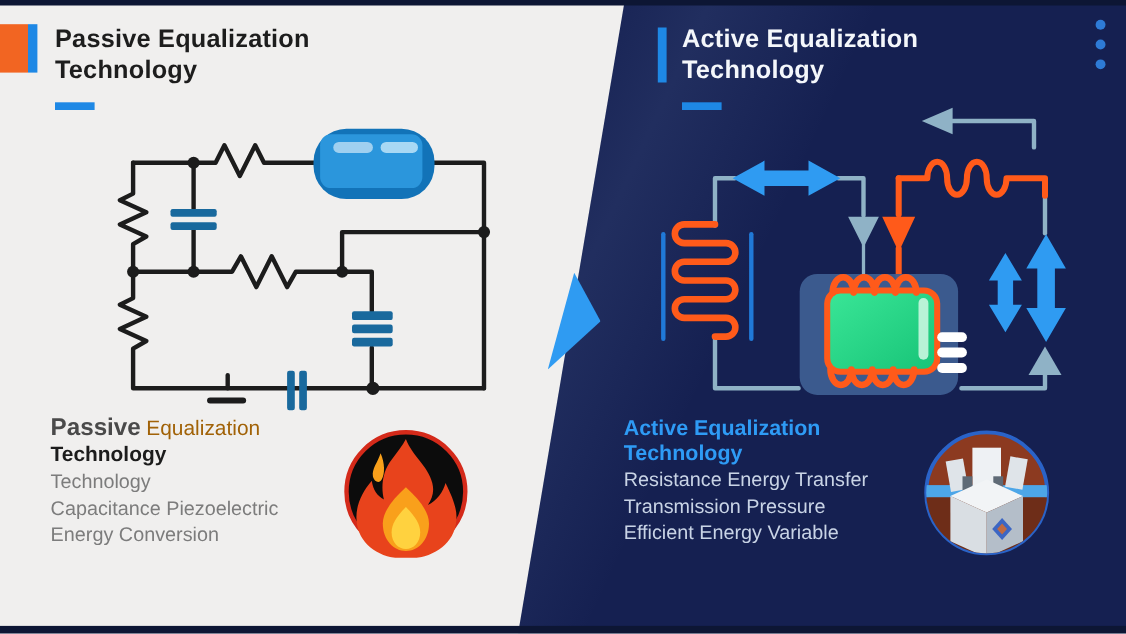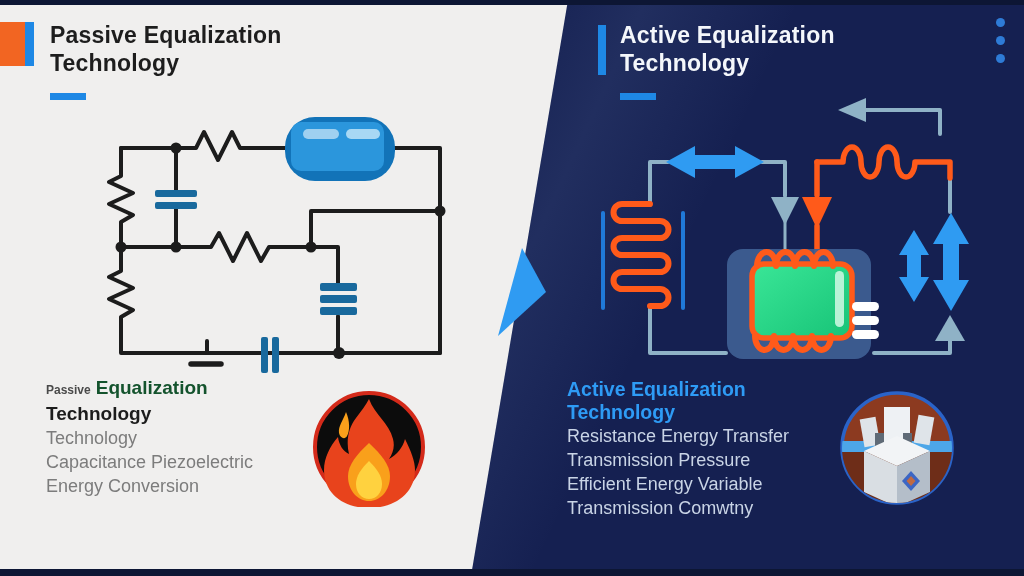--- a/index.html
+++ b/index.html
@@ -25,22 +25,22 @@
   
   #right-accent{left:598px;top:25px;width:8px;height:50px;background:var(--accent-blue);}
   #right-title{left:620px;top:21px;color:#f4f7fb;}
   #right-underline{left:620px;top:93px;width:36px;height:7px;background:var(--accent-blue);}
   #menu-dots{left:993px;top:18px;width:14px;height:52px;cursor:pointer;}
   #menu-dots span{display:block;width:9px;height:9px;border-radius:50%;
     background:#2e7bd6;margin:0 auto 9px auto;}
   
   .caption{font-size:18px;line-height:24px;}
   #left-caption{left:46px;top:376px;color:var(--text-gray);}
-  #left-caption .b1{font-weight:bold;font-size:12px;color:#4a4a4a;}
-  #left-caption .b1g{font-weight:bold;font-size:19px;color:#14532d;}
+  #left-caption .b1{font-weight:bold;font-size:22px;color:#4a4a4a;}
+  #left-caption .b1g{font-weight:normal;font-size:19px;color:#a16207;}
   #left-caption .b2{font-weight:bold;font-size:19px;color:#1c1c1c;}
   #right-caption{left:567px;top:378px;color:var(--text-light);}
   #right-caption .b{font-weight:bold;font-size:19.5px;color:#2e9bf5;line-height:23px;}
   
   .wire{stroke:var(--wire);stroke-width:4;fill:none;stroke-linecap:round;stroke-linejoin:round;}
   .wire-thick{stroke:var(--wire);stroke-width:5.5;fill:none;stroke-linecap:round;}
   .node{fill:var(--wire);}
   .capb{fill:var(--cap-blue);}
   .steel{stroke:var(--steel);stroke-width:4;fill:none;stroke-linecap:round;stroke-linejoin:round;}
   .steel-thin{stroke:var(--steel);stroke-width:3;fill:none;}
@@ -160,21 +160,20 @@
   <div>Capacitance Piezoelectric</div>
   <div>Energy Conversion</div>
 </div>
 
 <div class="abs caption" id="right-caption">
   <div class="b">Active Equalization</div>
   <div class="b">Technology</div>
   <div>Resistance Energy Transfer</div>
   <div>Transmission Pressure</div>
   <div>Efficient Energy Variable</div>
-  <div>Transmission Comwtny</div>
 </div>
 
 <svg class="abs" style="left:310px;top:389px" width="118" height="118" viewBox="309 389 118 118">
   <circle cx="368" cy="447" r="54" fill="#0c0c0c" stroke="#d42a1a" stroke-width="4"></circle>
   <path fill="#e8431c" d="M368,399 c6,16 20,24 24,40 c2,8 0,14 -4,20 c8,-4 14,-12 16,-20
     c6,12 10,22 10,31 c0,24 -21,38 -46,38 c-25,0 -45,-14 -45,-38 c0,-12 6,-24 14,-33
     c1,8 5,14 11,17 c-3,-12 -1,-26 7,-36 c5,-7 10,-13 13,-19 z"></path>
   <path fill="#f9a01b" d="M345,412 c-3,9 -8,14 -7,21 c1,5 6,7 8,3 c3,-5 3,-15 -1,-24 z"></path>
   <path fill="#f9a01b" d="M368,443 c12,11 21,22 21,33 c0,15 -10,25 -21,25 c-11,0 -21,-10 -21,-25
     c0,-11 9,-22 21,-33 z"></path>

